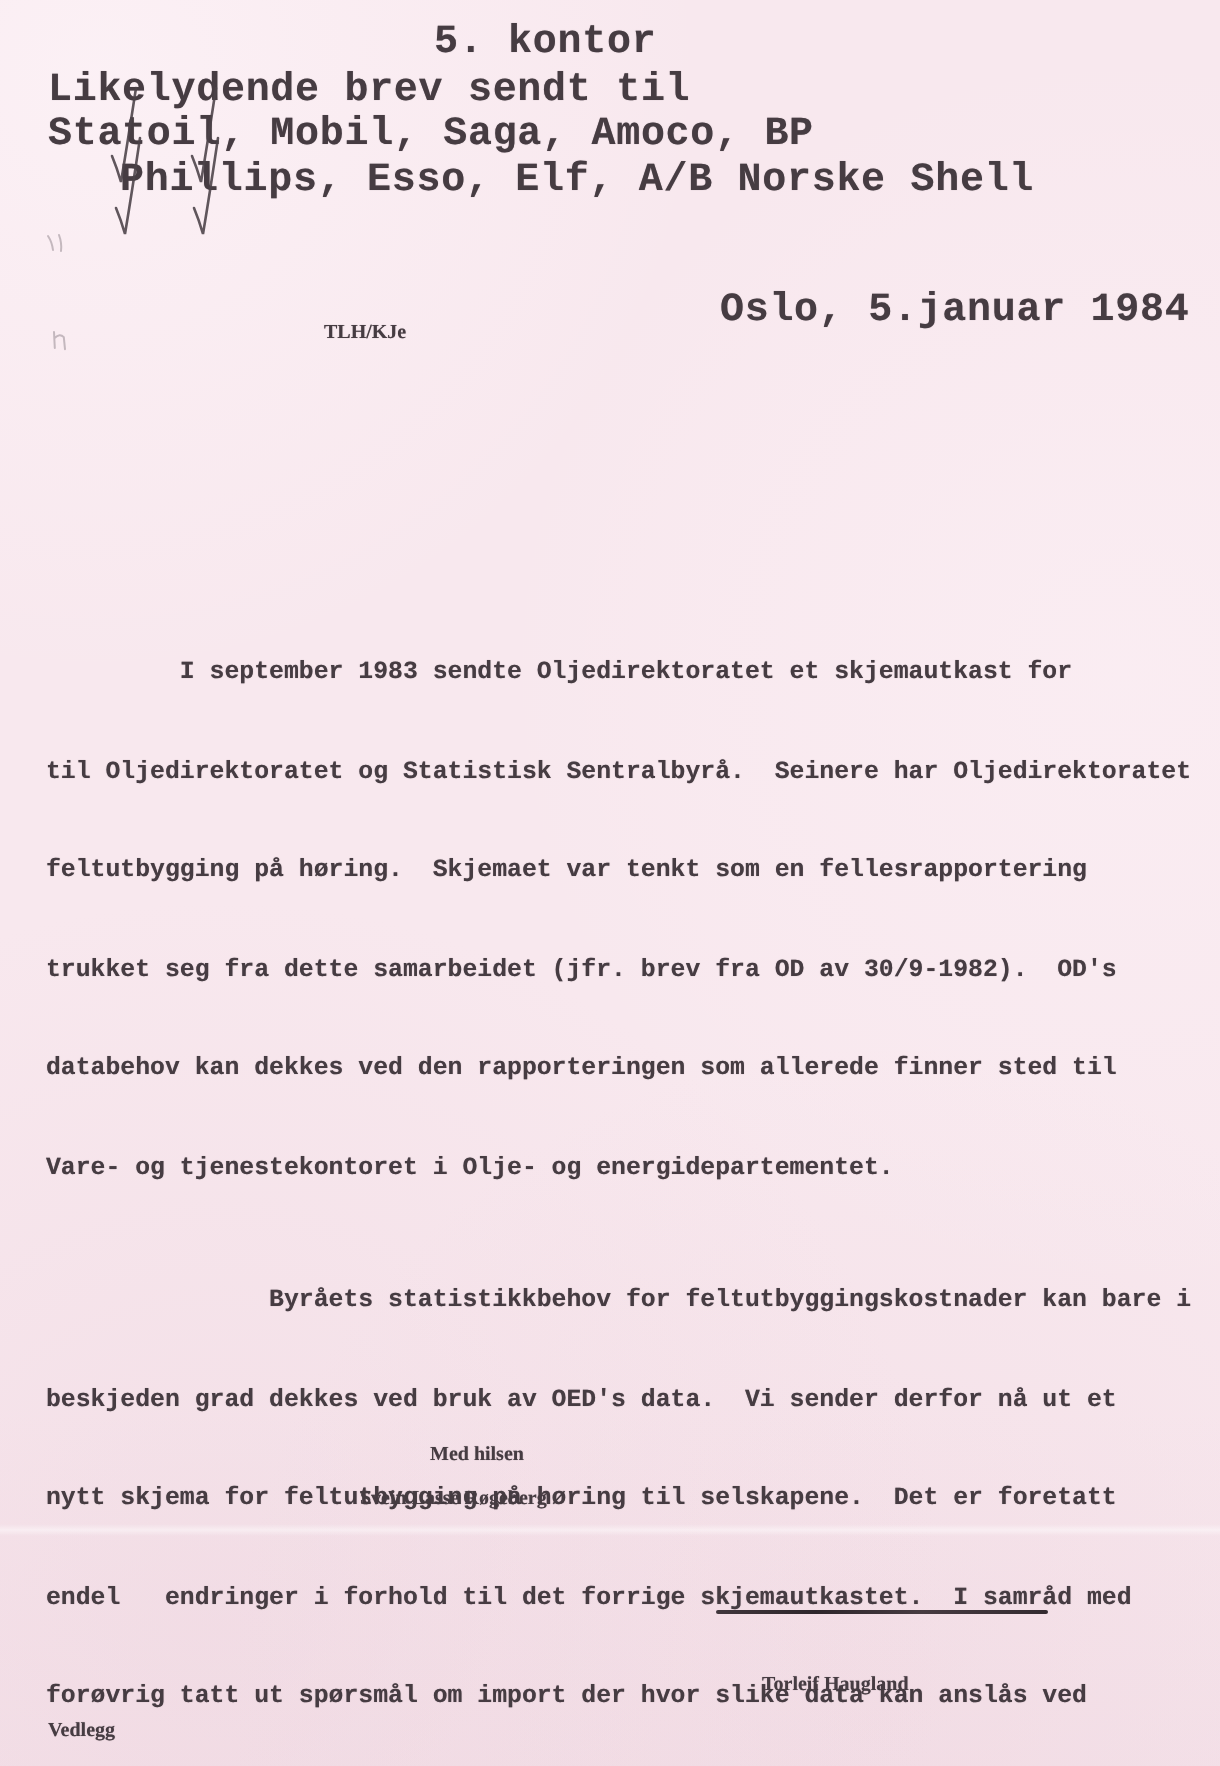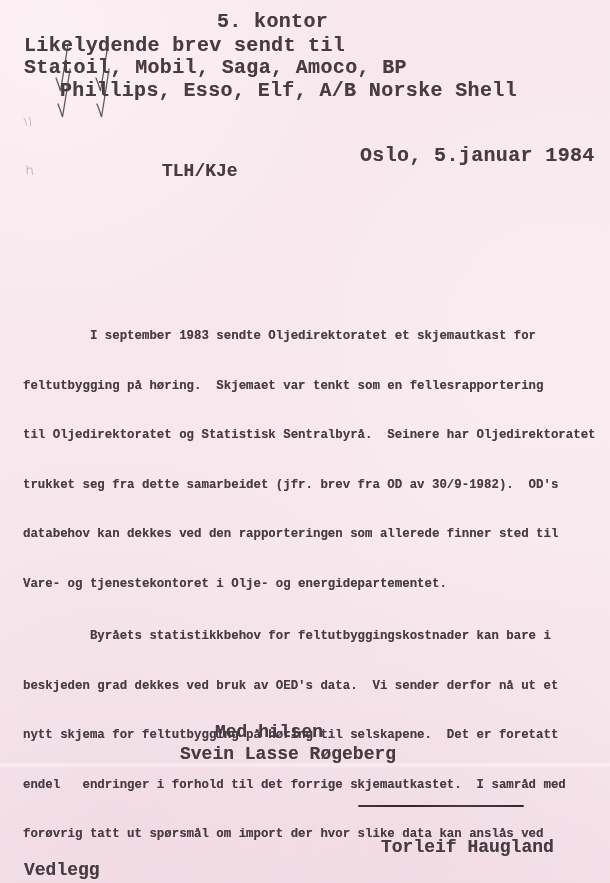--- a/index.html
+++ b/index.html
@@ -17,29 +17,29 @@
       radial-gradient(circle at 92% 38%, rgba(252,241,246,.5), rgba(252,241,246,0) 40%),
       radial-gradient(circle at 18% 92%, rgba(235,208,219,.4), rgba(235,208,219,0) 38%),
       radial-gradient(circle at 72% 96%, rgba(237,211,221,.38), rgba(237,211,221,0) 34%),
       linear-gradient(to bottom, rgba(0,0,0,0) 80%, rgba(236,211,222,.3) 100%);
   }
   .line{
     position:absolute;white-space:pre;
     color:#463c42;font-weight:700;line-height:1.15;
     text-shadow:0 0 .4px rgba(70,60,66,.55);
   }
-  .body-size{font-size:18px;}
+  .body-size{font-size:10px;font-family:Liberation Serif, serif;}
   .lh{font-size:20px;letter-spacing:.35px;}
   .body-block{
     position:absolute;left:23px;top:298px;white-space:pre;
     color:#463c42;font-weight:700;font-size:12.4px;
     text-shadow:0 0 .4px rgba(70,60,66,.55);
   }
   .bline{white-space:pre;line-height:21.55px;height:21.55px;}
-  .gap3{margin-top:3px;}
+  .gap3{margin-top:17px;text-align:right;}
   .sig-rule{
     position:absolute;left:358px;top:805px;width:166px;height:2.4px;
     background:linear-gradient(90deg,#40363c,#2e262b 30%,#473b41 62%,#332a30);
     border-radius:1px;
   }
   .overlay-svg{position:absolute;inset:0;pointer-events:none;}
 </style>
 </head>
 <body>
 
@@ -51,22 +51,22 @@
   <div class="line lh" style="left:24px;top:34px;">Likelydende brev sendt til</div>
   <div class="line lh" style="left:24px;top:56px;">Statoil, Mobil, Saga, Amoco, BP</div>
   <div class="line lh" style="left:24px;top:79px;margin-left:36px;">Phillips, Esso, Elf, A/B Norske Shell</div>
 
   <div class="line body-size" style="left:162px;top:161px;">TLH/KJe</div>
   <div class="line lh" style="left:360px;top:144px;">Oslo, 5.januar 1984</div>
 
 
   <div class="body-block">
     <div class="bline">         I september 1983 sendte Oljedirektoratet et skjemautkast for</div>
+    <div class="bline">til Oljedirektoratet og Statistisk Sentralbyrå.  Seinere har Oljedirektoratet</div>
     <div class="bline">feltutbygging på høring.  Skjemaet var tenkt som en fellesrapportering</div>
-    <div class="bline">til Oljedirektoratet og Statistisk Sentralbyrå.  Seinere har Oljedirektoratet</div>
     <div class="bline">trukket seg fra dette samarbeidet (jfr. brev fra OD av 30/9-1982).  OD's</div>
     <div class="bline">databehov kan dekkes ved den rapporteringen som allerede finner sted til</div>
     <div class="bline">Vare- og tjenestekontoret i Olje- og energidepartementet.</div>
     <div class="bline gap3">         Byråets statistikkbehov for feltutbyggingskostnader kan bare i</div>
     <div class="bline">beskjeden grad dekkes ved bruk av OED's data.  Vi sender derfor nå ut et</div>
     <div class="bline">nytt skjema for feltutbygging på høring til selskapene.  Det er foretatt</div>
     <div class="bline">endel   endringer i forhold til det forrige skjemautkastet.  I samråd med</div>
     <div class="bline">forøvrig tatt ut spørsmål om import der hvor slike data kan anslås ved</div>
     
     

